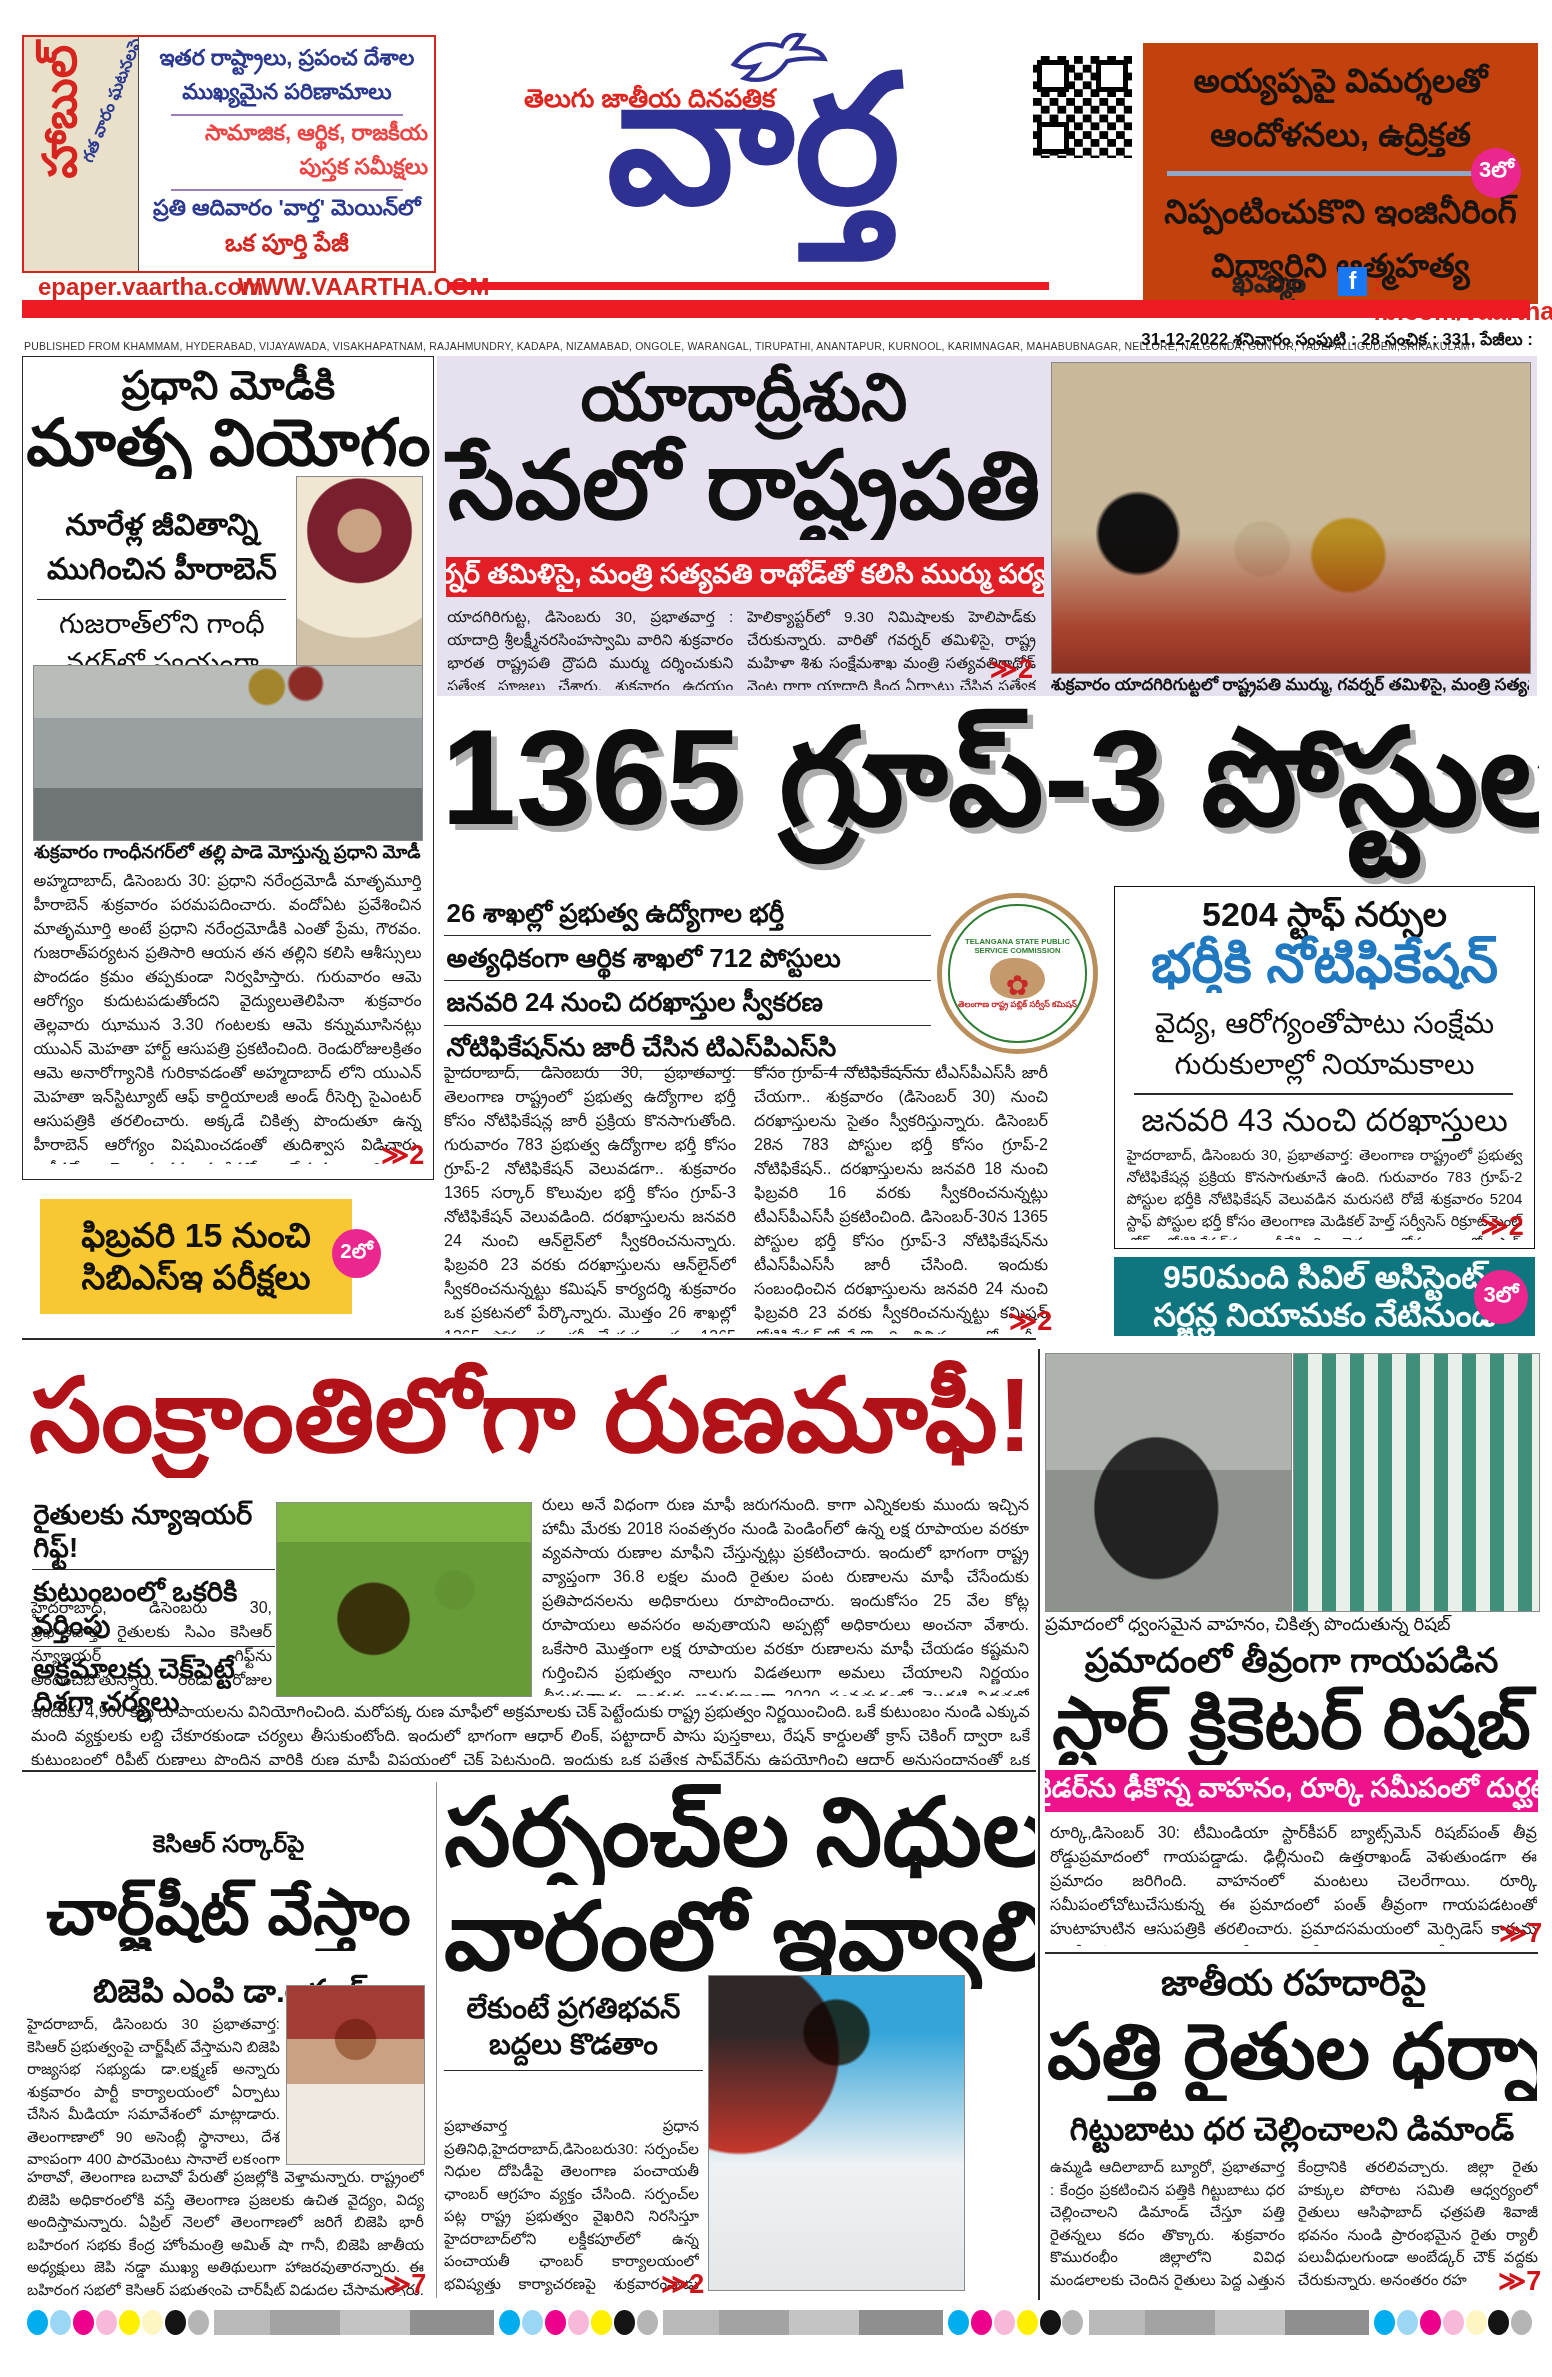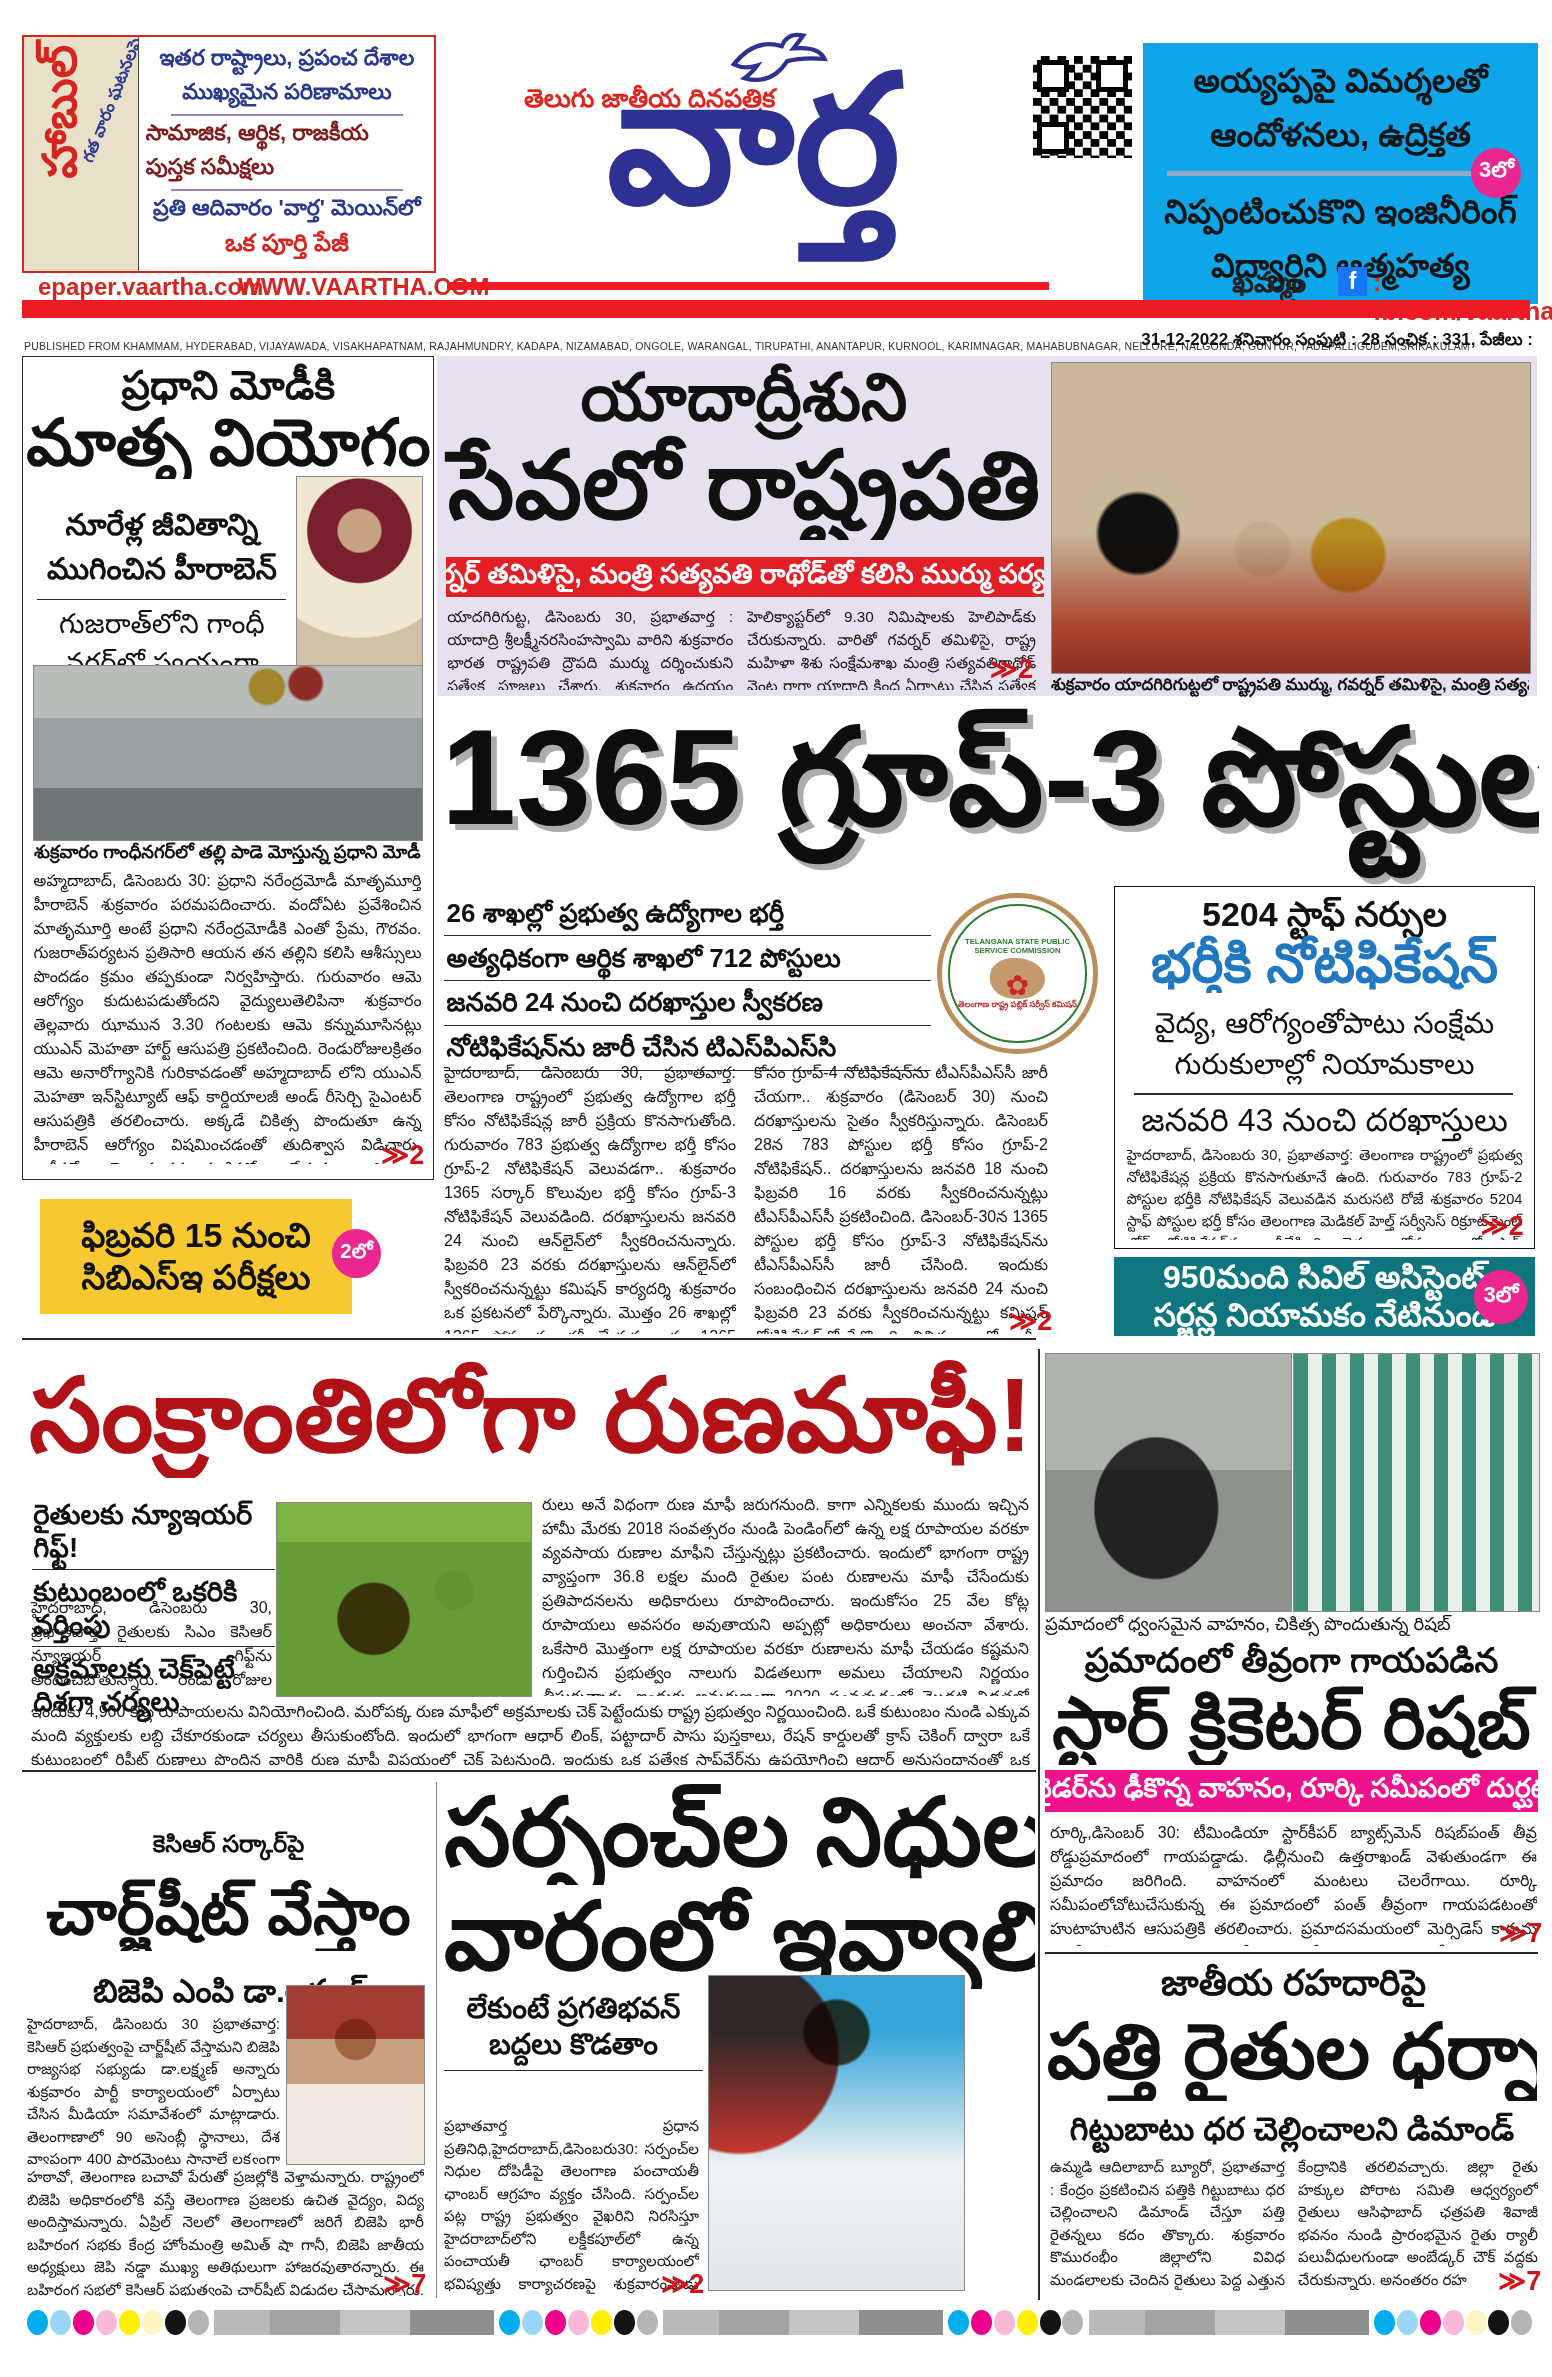--- a/index.html
+++ b/index.html
@@ -17,34 +17,34 @@
          display:flex;align-items:center;justify-content:center;}
   
   #promo-box{left:22.4px;top:35px;width:410px;height:234px;border:2.6px solid #d6251f;background:#fff;display:flex;}
   #promo-left{width:114px;background:#e8e0c8;position:relative;border-right:1.9px solid #444;overflow:hidden;}
   #promo-vert{position:absolute;left:11.5px;top:7.7px;writing-mode:vertical-rl;transform:rotate(180deg);
               color:#d6251f;font-size:47px;font-weight:bold;line-height:1;}
   #promo-slant{position:absolute;left:54px;top:121px;transform:rotate(-68deg);transform-origin:left top;
                color:#2b3990;font-size:16.6px;font-weight:bold;white-space:nowrap;}
   #promo-right{flex:1;display:flex;flex-direction:column;justify-content:space-evenly;padding:3.8px 6.4px;}
   .promo-blue{color:#2b3990;font-size:22px;font-weight:bold;text-align:center;}
-  .promo-green{color:#7f1d1d;font-size:22px;font-weight:bold;text-align:left;}
+  .promo-green{color:#ef4444;font-size:22px;font-weight:bold;text-align:right;}
   .promo-red{color:#d6251f;font-size:24px;font-weight:bold;text-align:center;}
   .promo-div{height:1.9px;background:#9b7fb5;margin:0 25.5px;}
   #epaper{left:38px;top:273px;font-size:24px;font-weight:bold;color:#d6251f;}
   #website{left:238px;top:273px;font-size:24px;font-weight:bold;color:#d6251f;}
   #tagline{left:524px;top:84px;font-size:25.5px;font-weight:bold;color:#e0251f;}
   #dove{left:722px;top:27px;width:109px;height:64px;}
   #logo{left:447px;top:38px;width:613px;text-align:center;font-size:179px;line-height:1.15;
         color:#2e3192;font-weight:bold;overflow:hidden;height:243px;}
   #mast-rule{left:447px;top:282px;width:602px;height:7.7px;background:#ed1c24;}
   #qr{left:1031px;top:54px;width:99px;height:102px;
       background:repeating-conic-gradient(#000 0% 25%, #fff 0% 50%) 0 0/16.6px 16.6px;border:2.6px solid #fff;}
   .qr-eye{position:absolute;width:22px;height:22px;border:5.1px solid #000;background:#fff;}
-  #topbox{left:1143px;top:43px;width:395px;height:261px;background:#0ea5e9;
+  #topbox{left:1143px;top:43px;width:395px;height:261px;background:#c2410c;
           display:flex;flex-direction:column;justify-content:space-evenly;padding:3.8px 9px;box-sizing:border-box;}
   .tb-line{font-size:33px;font-weight:bold;color:#151515;text-align:center;line-height:1.15;}
   #tb-div{position:relative;height:5.1px;background:#8fa8c8;margin:1.3px 15.3px;}
   #tb-badge{position:absolute;right:-7.7px;top:-23px;width:50px;height:50px;font-size:22px;}
   #edition{left:1232px;top:266px;font-size:29px;font-weight:bold;color:#222;}
   #fb-icon{left:1338px;top:267px;width:29px;height:29px;background:#1877f2;color:#fff;
            font-weight:bold;font-size:23px;text-align:center;line-height:29px;}
   #fb-text{left:1373px;top:268px;font-size:25.5px;font-weight:bold;color:#e0251f;}
   #red-bar{left:22.4px;top:300px;width:1508px;height:18px;background:#ed1c24;}
   #published{left:24px;top:340px;font-size:10.5px;color:#333;letter-spacing:0.2px;}

